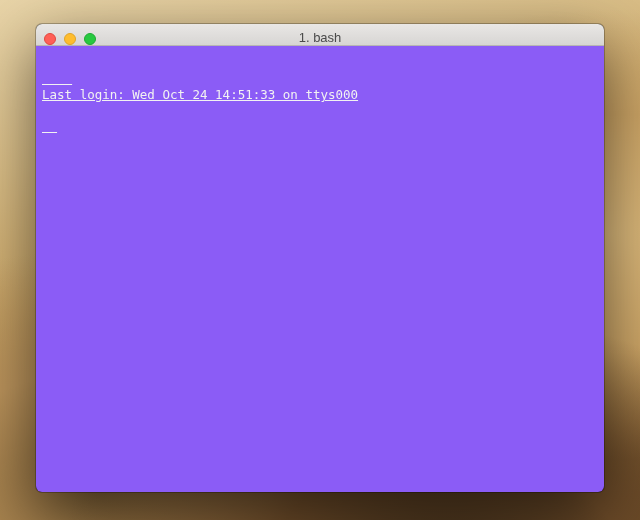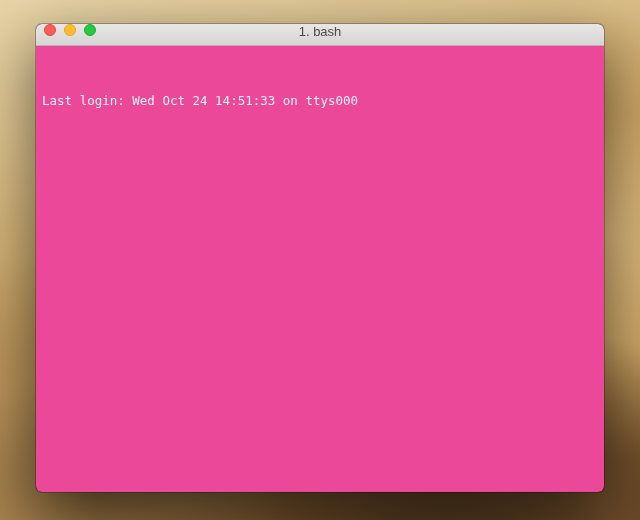--- a/index.html
+++ b/index.html
@@ -30,21 +30,21 @@
       box-shadow: 0 20px 60px rgba(0,0,0,0.55), 0 0 0 1px rgba(0,0,0,0.25);
       background: #000;
       display: flex;
       flex-direction: column;
     }
     .titlebar {
       height: 22px;
       background: linear-gradient(to bottom, #e9e7e5 0%, #d7d5d3 100%);
       border-bottom: 1px solid #b7b5b3;
       display: flex;
-      align-items: flex-start;
+      align-items: flex-end;
       position: relative;
       flex-shrink: 0;
     }
     .traffic-lights {
       display: flex;
       gap: 8px;
       padding-left: 8px;
       align-items: center;
     }
     .tl {
@@ -58,28 +58,29 @@
     .title {
       position: absolute;
       left: 0; right: 0;
       text-align: center;
       font-size: 13px;
       color: #4a4a4a;
       pointer-events: none;
     }
     .terminal {
       flex: 1;
-      background: #ec4899;
-      padding: 15px 6px;
+      background: #8b5cf6;
+      padding: 9px 6px;
       font-family: "Menlo", "Monaco", "Consolas", monospace;
       font-size: 12.5px;
       line-height: 16px;
       color: #f2f2f2;
       white-space: pre;
       overflow: hidden;
+      text-decoration: underline;
     }
     .line { display: block; }
     .prompt-line { display: flex; align-items: center; }
     .cursor {
       display: inline-block;
       width: 7px;
       height: 14px;
       background: #b0b0b0;
       margin-left: 2px;
       vertical-align: middle;

